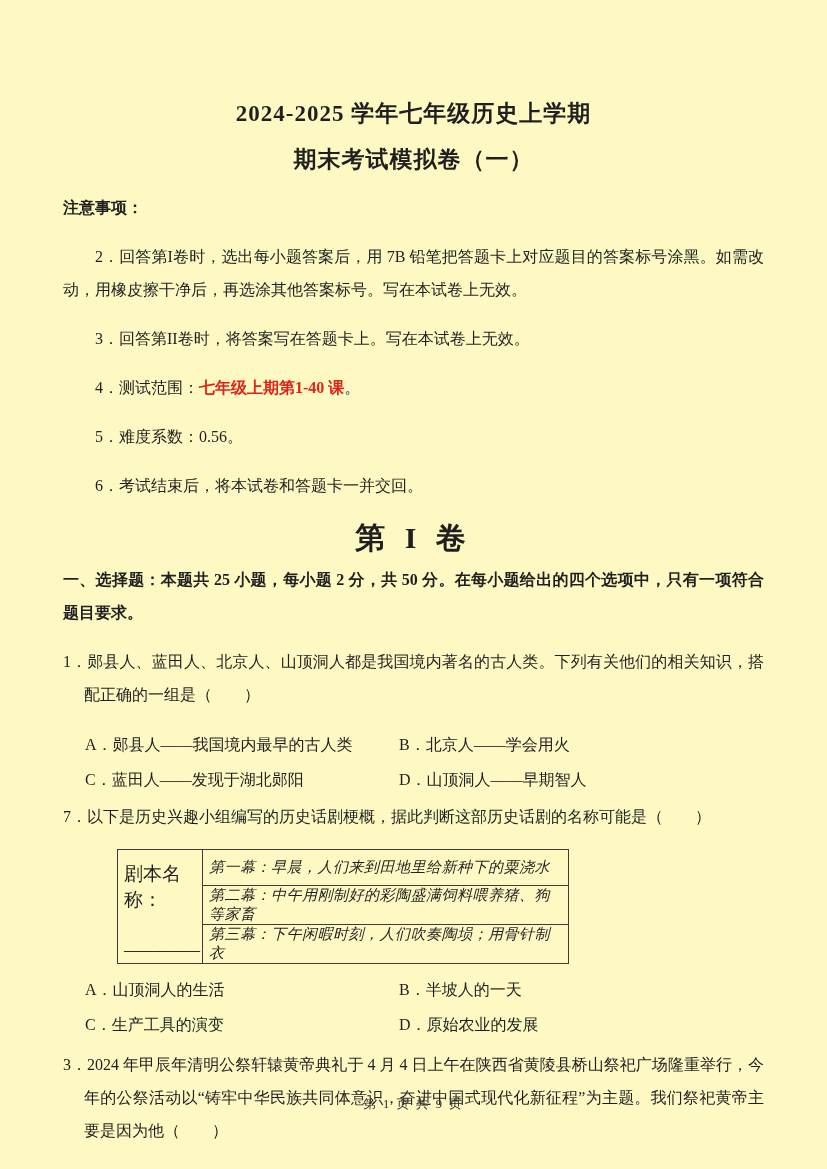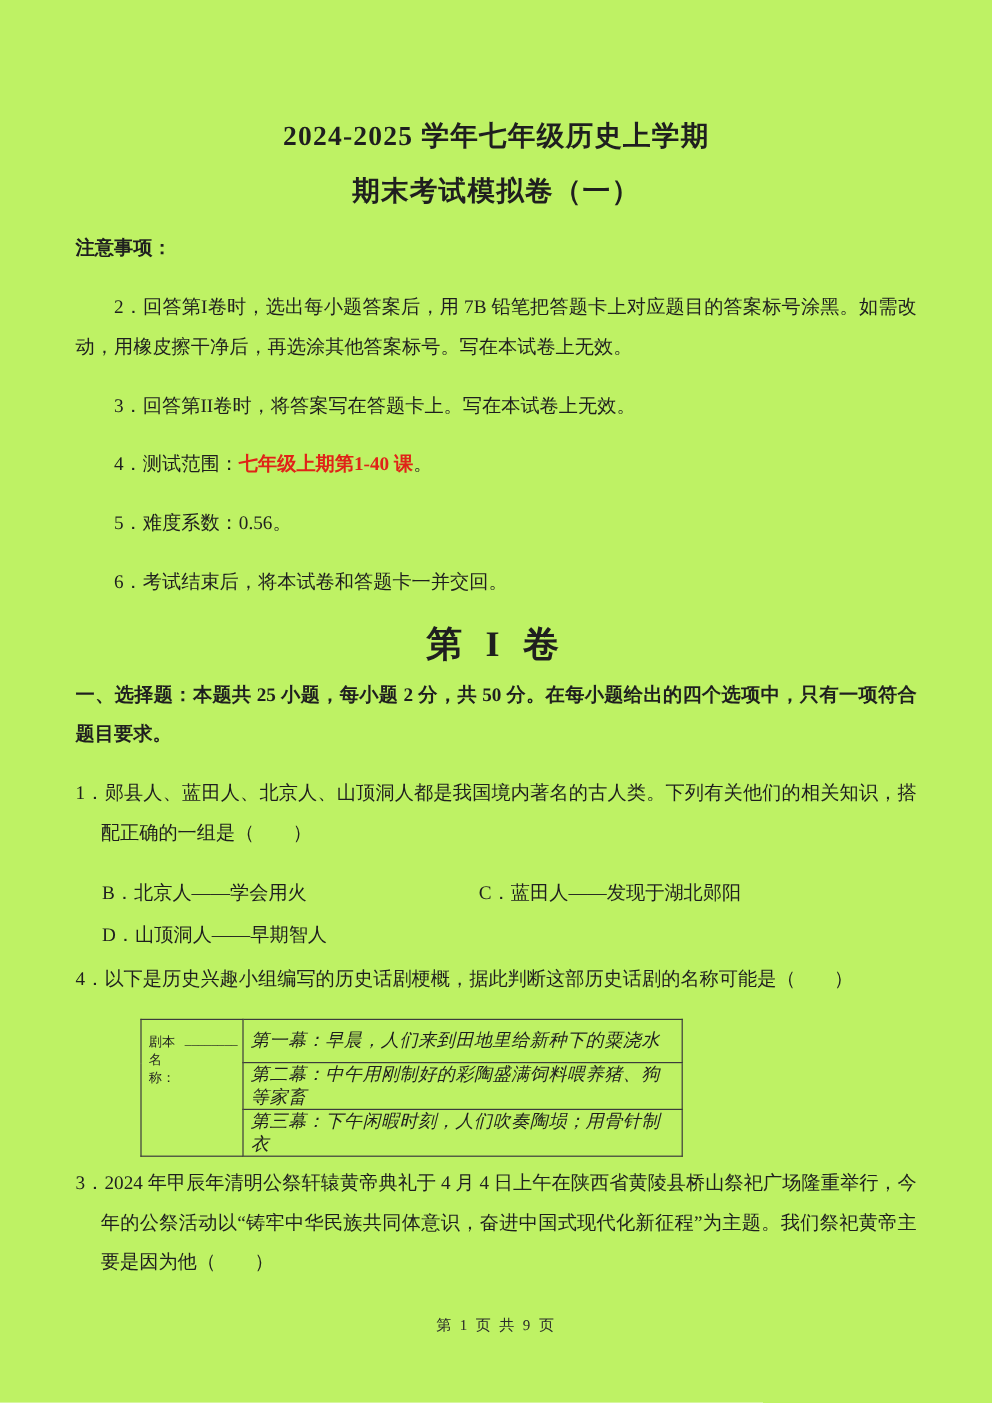--- a/index.html
+++ b/index.html
@@ -3,21 +3,21 @@
 <meta charset="utf-8">
 <style>
   html, body { margin: 0; padding: 0; background: #ffffff; }
   * { box-sizing: border-box; }
 
   .page {
     position: relative;
     width: 827px;
     height: 1169px;
     margin: 0 auto;
-    background: #bef264;
+    background: #fef9c3;
     color: #1f1f1f;
     font-family: "Liberation Serif", "DejaVu Serif", serif;
     padding: 98px 63px 0 63px;
     overflow: hidden;
   }
 
   .title {
     text-align: center;
     font-size: 23px;
     font-weight: bold;
@@ -86,23 +86,24 @@
     padding: 0 6px;
     height: 36px;
     vertical-align: middle;
   }
   .label-cell {
     width: 85px;
     padding: 8px 4px 6px 6px !important;
   }
   .label-cell .label-inner {
     display: flex;
+    flex-direction: column;
     justify-content: space-between;
     height: 94px;
-    font-size: 11px;
+    font-size: 19px;
   }
   .kai {
     font-style: italic;
     letter-spacing: 0.5px;
   }
 
   .footer {
     position: absolute;
     left: 0;
     right: 0;
@@ -128,26 +129,27 @@
   <p class="notice-item"><span>4．测试范围：</span><span class="red" style="color: rgb(224, 35, 24);">七年级上期第1-40 课</span><span>。</span></p>
   <p class="notice-item">5．难度系数：0.56。</p>
   <p class="notice-item">6．考试结束后，将本试卷和答题卡一并交回。</p>
 
   <div class="part-heading">第 I 卷</div>
 
   <p class="section-intro">一、选择题：本题共 25 小题，每小题 2 分，共 50 分。在每小题给出的四个选项中，只有一项符合题目要求。</p>
 
   <p class="question">1．郧县人、蓝田人、北京人、山顶洞人都是我国境内著名的古人类。下列有关他们的相关知识，搭配正确的一组是（　　）</p>
   <div class="options">
+    <div>A．郧县人——我国境内最早的古人类</div>
     <div>B．北京人——学会用火</div>
     <div>C．蓝田人——发现于湖北郧阳</div>
     <div>D．山顶洞人——早期智人</div>
   </div>
 
-  <p class="question">4．以下是历史兴趣小组编写的历史话剧梗概，据此判断这部历史话剧的名称可能是（　　）</p>
+  <p class="question">7．以下是历史兴趣小组编写的历史话剧梗概，据此判断这部历史话剧的名称可能是（　　）</p>
 
   <table class="scene-table">
     <tbody>
         <tr>
       <td class="label-cell" rowspan="3">
         <div class="label-inner">
           <span>剧本名称：</span>
           <span>________</span>
         </div>
       </td>
@@ -155,18 +157,24 @@
     </tr>
     <tr>
       <td class="kai">第二幕：中午用刚制好的彩陶盛满饲料喂养猪、狗等家畜</td>
     </tr>
     <tr>
       <td class="kai">第三幕：下午闲暇时刻，人们吹奏陶埙；用骨针制衣</td>
     </tr>
   </tbody>
     </table>
 
+  <div class="options" style="margin-top:8px;">
+    <div>A．山顶洞人的生活</div>
+    <div>B．半坡人的一天</div>
+    <div>C．生产工具的演变</div>
+    <div>D．原始农业的发展</div>
+  </div>
 
   <p class="question" style="margin-top:6px;">3．2024 年甲辰年清明公祭轩辕黄帝典礼于 4 月 4 日上午在陕西省黄陵县桥山祭祀广场隆重举行，今年的公祭活动以“铸牢中华民族共同体意识，奋进中国式现代化新征程”为主题。我们祭祀黄帝主要是因为他（　　）</p>
 
   <div class="footer">第 1 页 共 9 页</div>
 
 </div>
 
 </body></html>

